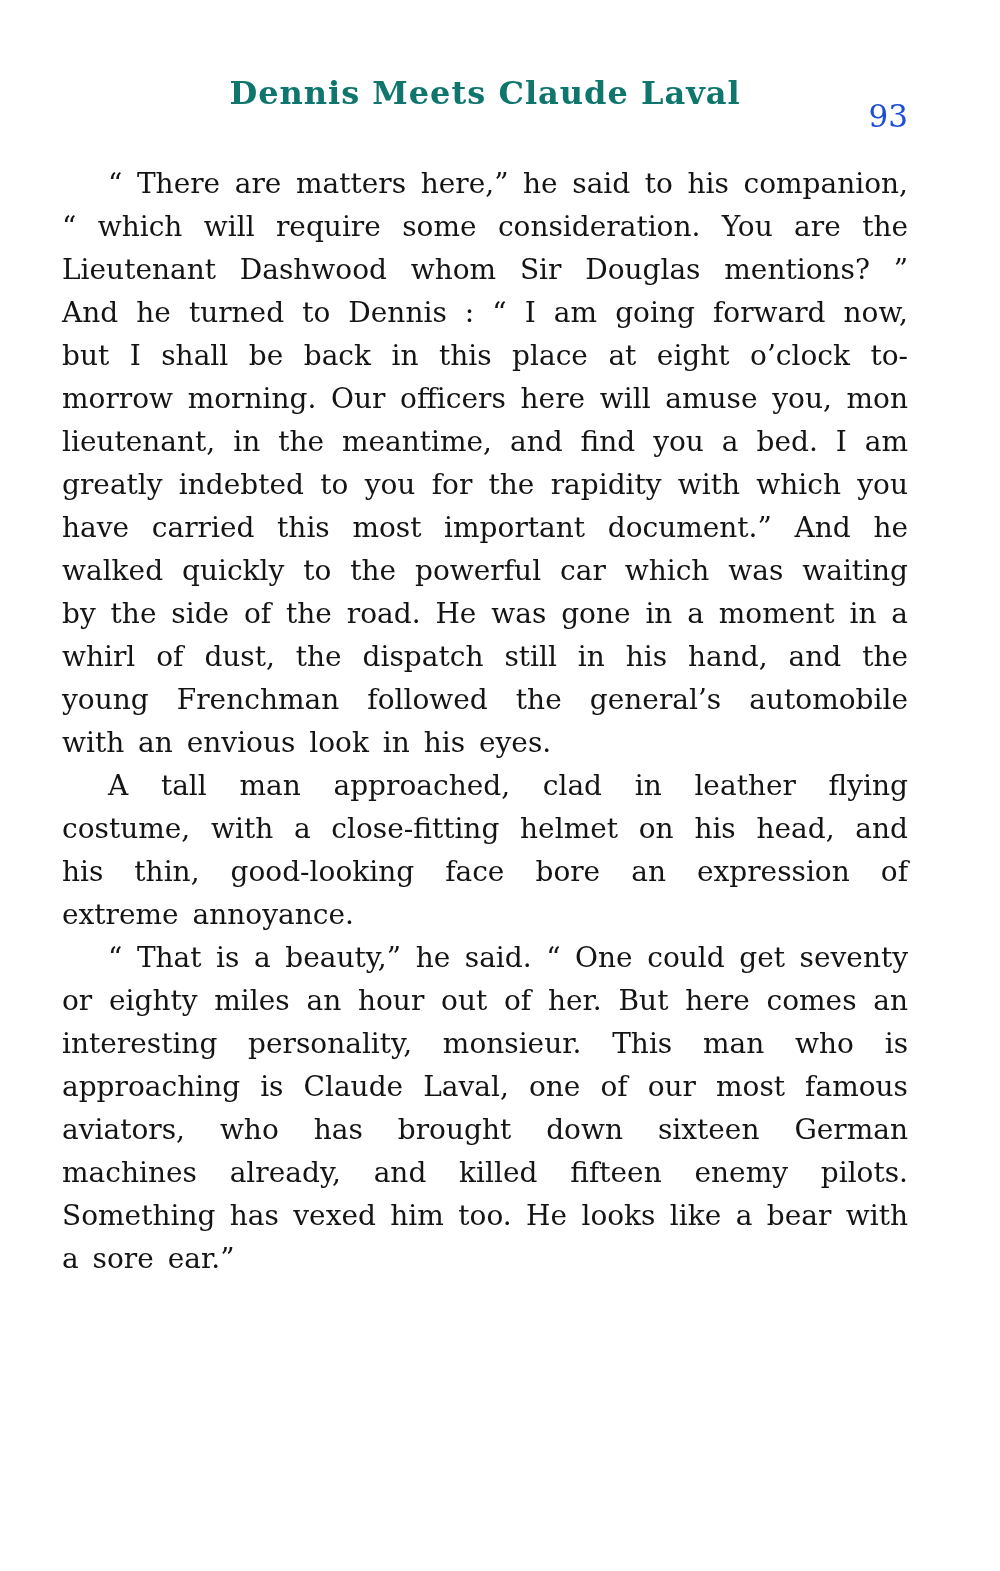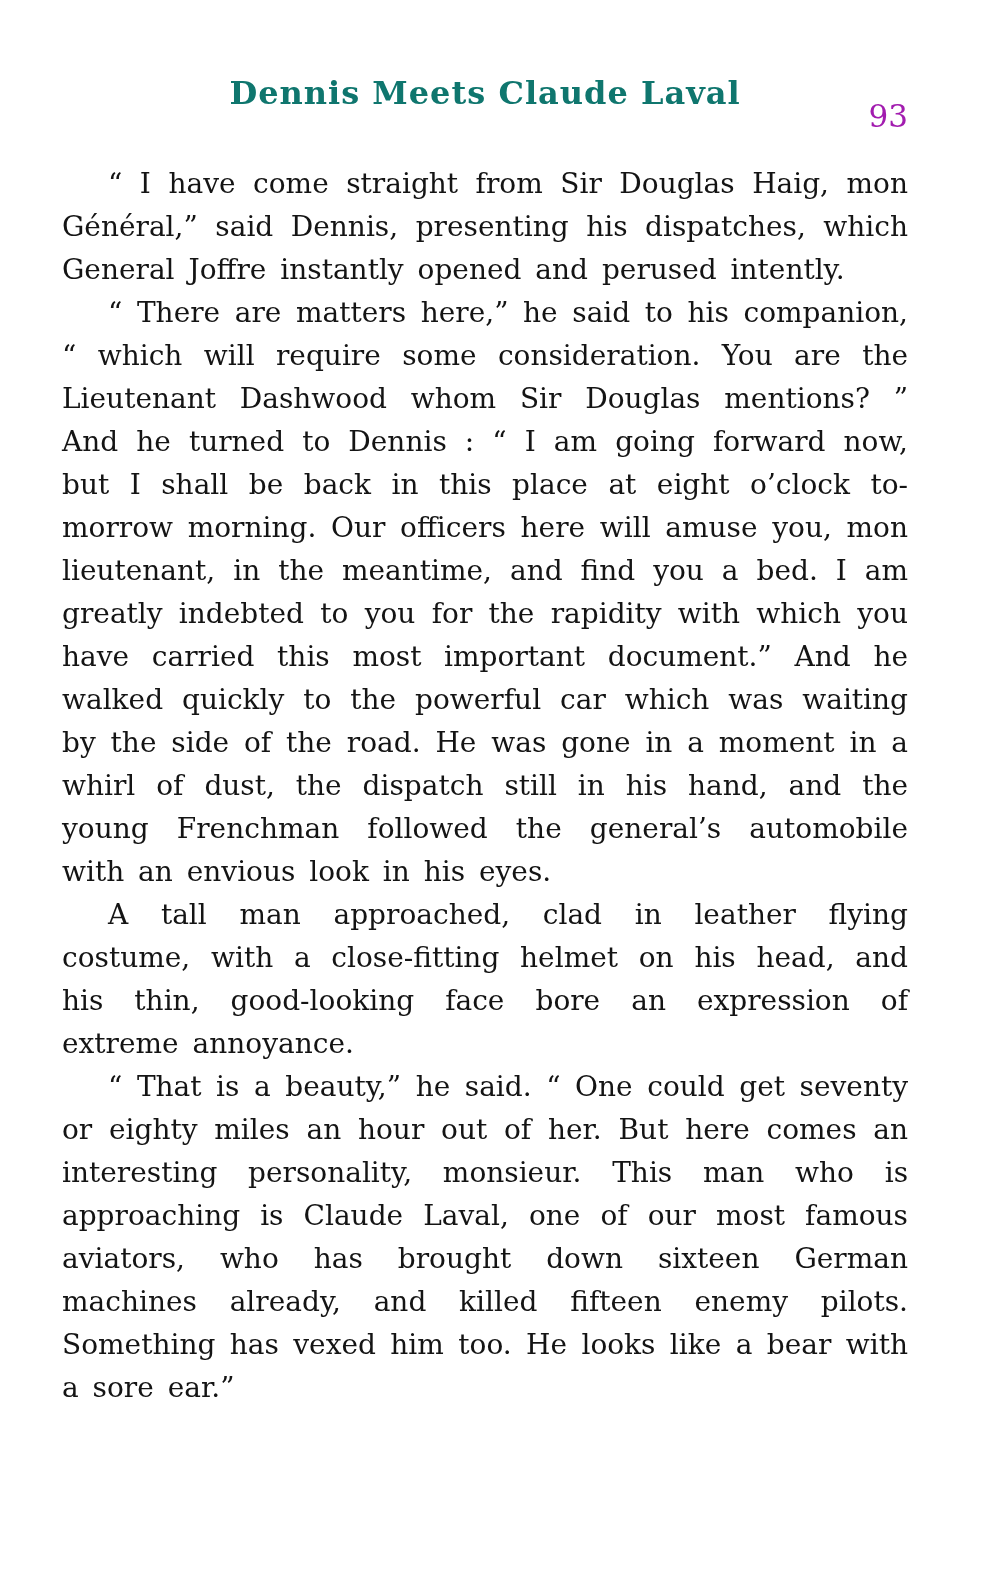--- a/index.html
+++ b/index.html
@@ -33,21 +33,21 @@
     color: #0f766e;
     white-space: nowrap;
     text-align: center;
   }
   .page-number {
     position: absolute;
     right: 0;
     bottom: 2px;
     font-size: 31px;
     font-weight: normal;
-    color: #a21caf;
+    color: #1d4ed8;
   }
   .page-body {
     margin: 26px 92px 0 62px;
     font-size: 28px;
     line-height: 43px;
     text-align: justify;
     word-spacing: 5px;
     color: #141414;
   }
   .page-body p {
@@ -60,19 +60,18 @@
 <body>
 
 <div class="book-page">
 
   <div class="page-header">
     <span class="page-title">Dennis Meets Claude Laval</span>
     <span class="page-number">93</span>
   </div>
 
   <div class="page-body">
-    <p>“ I have come straight from Sir Douglas Haig, mon Général,” said Dennis, presenting his dispatches, which General Joffre instantly opened and perused intently.</p>
     <p>“ There are matters here,” he said to his companion, “ which will require some consideration.  You are the Lieutenant Dashwood whom Sir Douglas mentions? ”   And he turned to Dennis :  “ I am going forward now, but I shall be back in this place at eight o’clock to-morrow morning.  Our officers here will amuse you, mon lieutenant, in the meantime, and find you a bed.  I am greatly indebted to you for the rapidity with which you have carried this most important document.”   And he walked quickly to the powerful car which was waiting by the side of the road.  He was gone in a moment in a whirl of dust, the dispatch still in his hand, and the young Frenchman followed the general’s automobile with an envious look in his eyes.</p>
     <p>A tall man approached, clad in leather flying costume, with a close-fitting helmet on his head, and his thin, good-looking face bore an expression of extreme annoyance.</p>
     <p>“ That is a beauty,” he said.  “ One could get seventy or eighty miles an hour out of her.  But here comes an interesting personality, monsieur.  This man who is approaching is Claude Laval, one of our most famous aviators, who has brought down sixteen German machines already, and killed fifteen enemy pilots.  Something has vexed him too.  He looks like a bear with a sore ear.”</p>
   </div>
 
 </div>
 
 </body></html>

